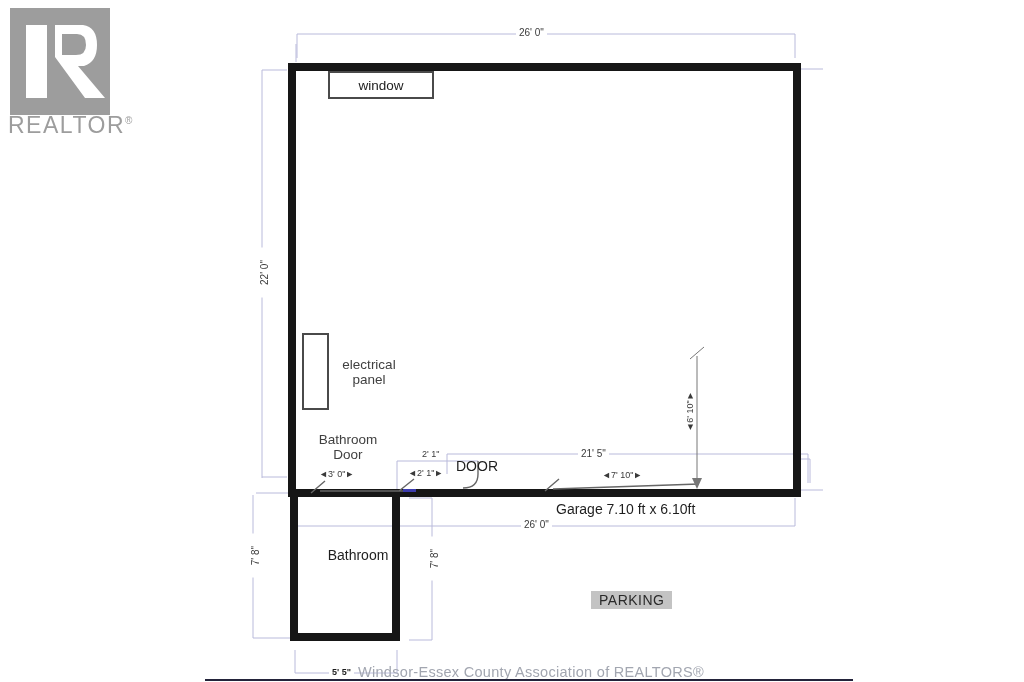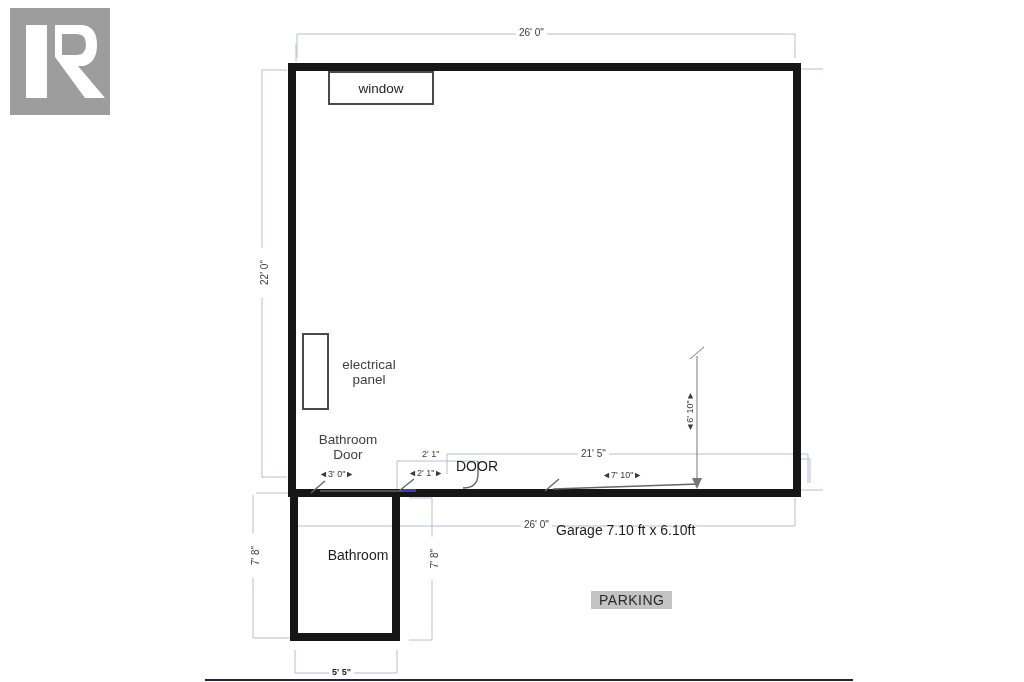--- a/index.html
+++ b/index.html
@@ -32,20 +32,21 @@
 
 <div id="canvas">
 
   <svg class="layer" width="100" height="107" style="left:10px;top:8px;" viewBox="0 0 100 107">
     <rect x="0" y="0" width="100" height="107" fill="#9d9d9d"></rect>
     <path fill="#ffffff" fill-rule="evenodd" d="
       M16,17 h21 v73 h-21 Z
       M45,17 h28 q14,2 14,20 q0,17 -13,21 l-6,0 27,32 -20,0 -30,-41 Z
       M52,26 h15 q9,0 9,11 q0,10 -10,10 h-14 Z"></path>
   </svg>
+  <div class="logo-word" style="left:8px;top:112px;"><span>REALTOR</span><sup>®</sup></div>
 
   <svg class="layer" width="1024" height="682">
     <g stroke="#b9badb" stroke-width="1" fill="none">
       <path d="M297,34 H795 M297,34 V58 M795,34 V58 M296,44 V62"></path>
       <path d="M262,70 V478 M262,70 H287 M262,477 H287"></path>
       <path d="M447,454 H808 M808,454 V483 M447,454 V474"></path>
       <path d="M397,461 H478 M397,461 V489"></path>
       <path d="M292,526 H795 M292,502 V526 M795,498 V526"></path>
       <path d="M253,495 V638 M256,493 H290 M253,638 H290"></path>
       <path d="M432,498 V640 M409,498 H432 M409,640 H432"></path>
@@ -63,46 +64,47 @@
       <path d="M478,461 L478,474 Q478,488 463,488"></path>
       <path d="M545,491 L559,479 M553,489 L699,484"></path>
     </g>
     <g stroke="#777" stroke-width="1" fill="none">
       <path d="M697,356 V485 M690,359 L704,347"></path>
     </g>
     <polygon points="697,489 692,478 702,478" fill="#777"></polygon>
     <rect x="403" y="489" width="13" height="3" fill="#3c3cae"></rect>
   </svg>
 
-  <div class="feat-box window-box" style="left:328px;top:71px;width:106px;height:34px;">
+  <div class="feat-box window-box" style="left:328px;top:71px;width:106px;height:28px;">
     <span>window</span>
   </div>
   <div class="feat-box" style="left:302px;top:333px;width:27px;height:77px;"></div>
 
   <div class="room-label two-line" style="left:334px;top:357px;width:70px;">
     <div>electrical</div>
     <div>panel</div>
   </div>
   <div class="room-label two-line" style="left:312px;top:432px;width:72px;">
     <div>Bathroom</div>
     <div>Door</div>
   </div>
   <div class="big-label" style="left:456px;top:458px;">DOOR</div>
-  <div class="big-label" style="left:556px;top:501px;margin-top:21px;">Garage 7.10 ft x 6.10ft</div>
+  <div class="big-label" style="left:556px;top:501px;">Garage 7.10 ft x 6.10ft</div>
   <div class="big-label" style="left:312px;top:547px;width:92px;text-align:center;">Bathroom</div>
   <div class="parking" style="left:591px;top:591px;">PARKING</div>
 
   <div class="dim" style="left:516px;top:27px;">26' 0"</div>
   <div class="dim rot" style="left:239px;top:267px;width:46px;">22' 0"</div>
   <div class="dim arrows noBg" style="left:316px;top:469px;">◄3' 0"►</div>
   <div class="dim noBg" style="left:419px;top:449px;font-size:9px;">2' 1"</div>
   <div class="dim arrows noBg" style="left:405px;top:468px;">◄2' 1"►</div>
   <div class="dim" style="left:578px;top:448px;">21' 5"</div>
   <div class="dim arrows noBg" style="left:599px;top:470px;">◄7' 10"►</div>
   <div class="dim arrows rot noBg" style="left:659px;top:406px;width:58px;">◄6' 10"►</div>
   <div class="dim" style="left:521px;top:519px;">26' 0"</div>
   <div class="dim rot" style="left:233px;top:550px;width:40px;">7' 8"</div>
   <div class="dim rot" style="left:412px;top:553px;width:40px;">7' 8"</div>
   <div class="dim dark" style="left:329px;top:667px;">5' 5"</div>
 
+  <div class="footer-text" style="left:358px;top:664px;">Windsor-Essex County Association of REALTORS®</div>
   <div class="footer-line" style="left:205px;top:679px;width:648px;"></div>
 
 </div>
 
 </body></html>

